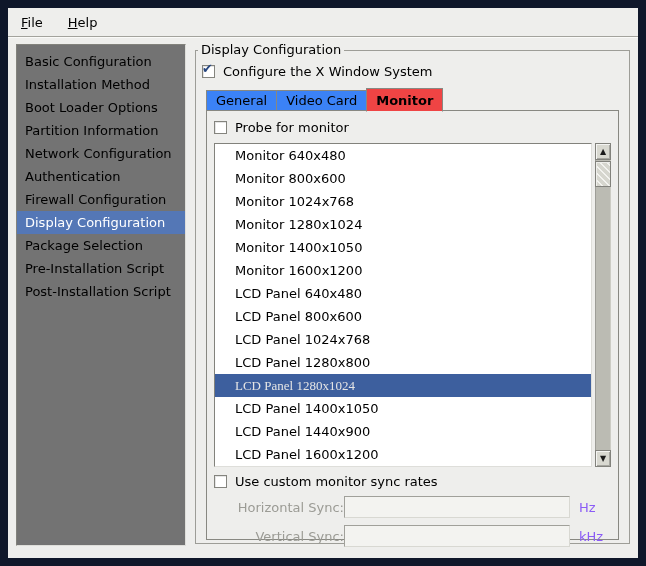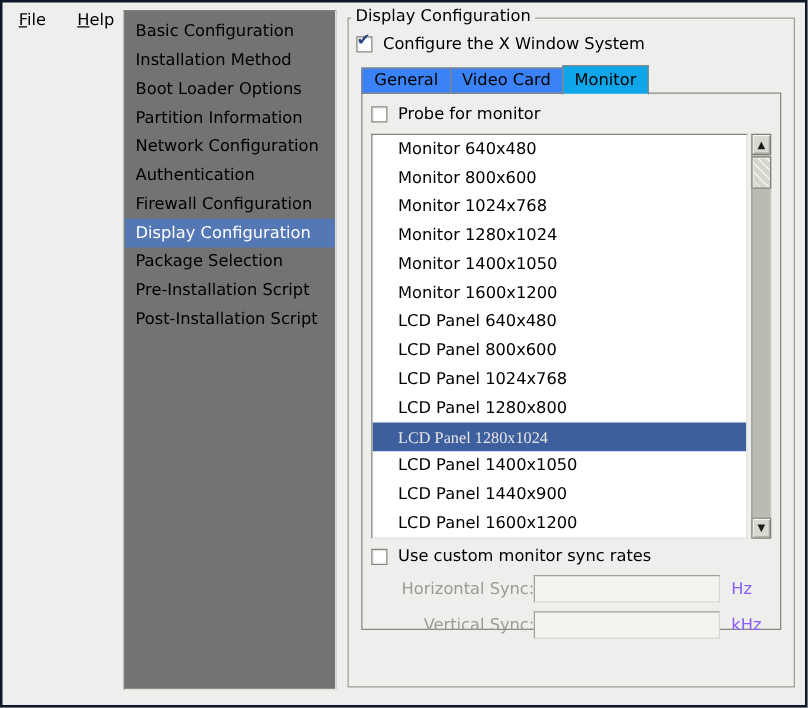--- a/index.html
+++ b/index.html
@@ -1,23 +1,23 @@
 <!DOCTYPE html>
 <html><head>
 <meta charset="utf-8">
 <style>
   html,body { margin:0; padding:0; background:#555; }
   * { box-sizing:border-box; }
   .window {
     width:646px; height:566px;
-    border:2px solid #0f172a;
+    border:8px solid #0f172a;
     background:#eeeeec;
     font-family:"DejaVu Sans","Liberation Sans",sans-serif;
     font-size:13px; color:#000;
-    display:flex; flex-direction:row;
+    display:flex; flex-direction:column;
     overflow:hidden;
   }
   
   .menubar { height:28px; flex:none; display:flex; align-items:center; padding-left:13px; gap:25px; }
   .menu-item { display:inline-block; cursor:default; }
   .menu-item::first-letter { text-decoration:underline; }
   .menu-sep { height:0; border-top:1px solid #a3a39d; border-bottom:1px solid #fafaf8; flex:none; }
   
   .content { flex:1; display:flex; padding:6px 8px 12px 8px; min-height:0; }
   .sidebar {
@@ -44,22 +44,22 @@
   }
   
   .notebook { margin:9px 4px 0 4px; }
   .tabs { display:flex; align-items:flex-end; position:relative; z-index:2; }
   .tab {
     height:21px; line-height:20px; padding:0 9px;
     background:#3b82f6; border:1px solid #888882; margin-right:-1px;
     white-space:nowrap; cursor:default;
   }
   .tab.active {
-    height:24px; line-height:23px; background:#0ea5e9;
-    border-bottom:1px solid #eeeeec; margin-bottom:-1px; position:relative; z-index:3;
+    height:24px; line-height:23px; background:#ef4444;
+    border-bottom:1px solid #eeeeec; margin-bottom:-1px; position:relative; z-index:3;font-weight:bold;
   }
   .tab-panel {
     position:relative; z-index:1; border:1px solid #888882; margin-top:-1px;
     background:#eeeeec; padding:9px 7px 0 7px; height:430px;
   }
   
   .list-wrap { display:flex; margin-top:8px; height:324px; }
   .listbox {
     flex:1; background:#fff; overflow:hidden;
     border:1px solid; border-color:#82827c #dededa #dededa #82827c;

